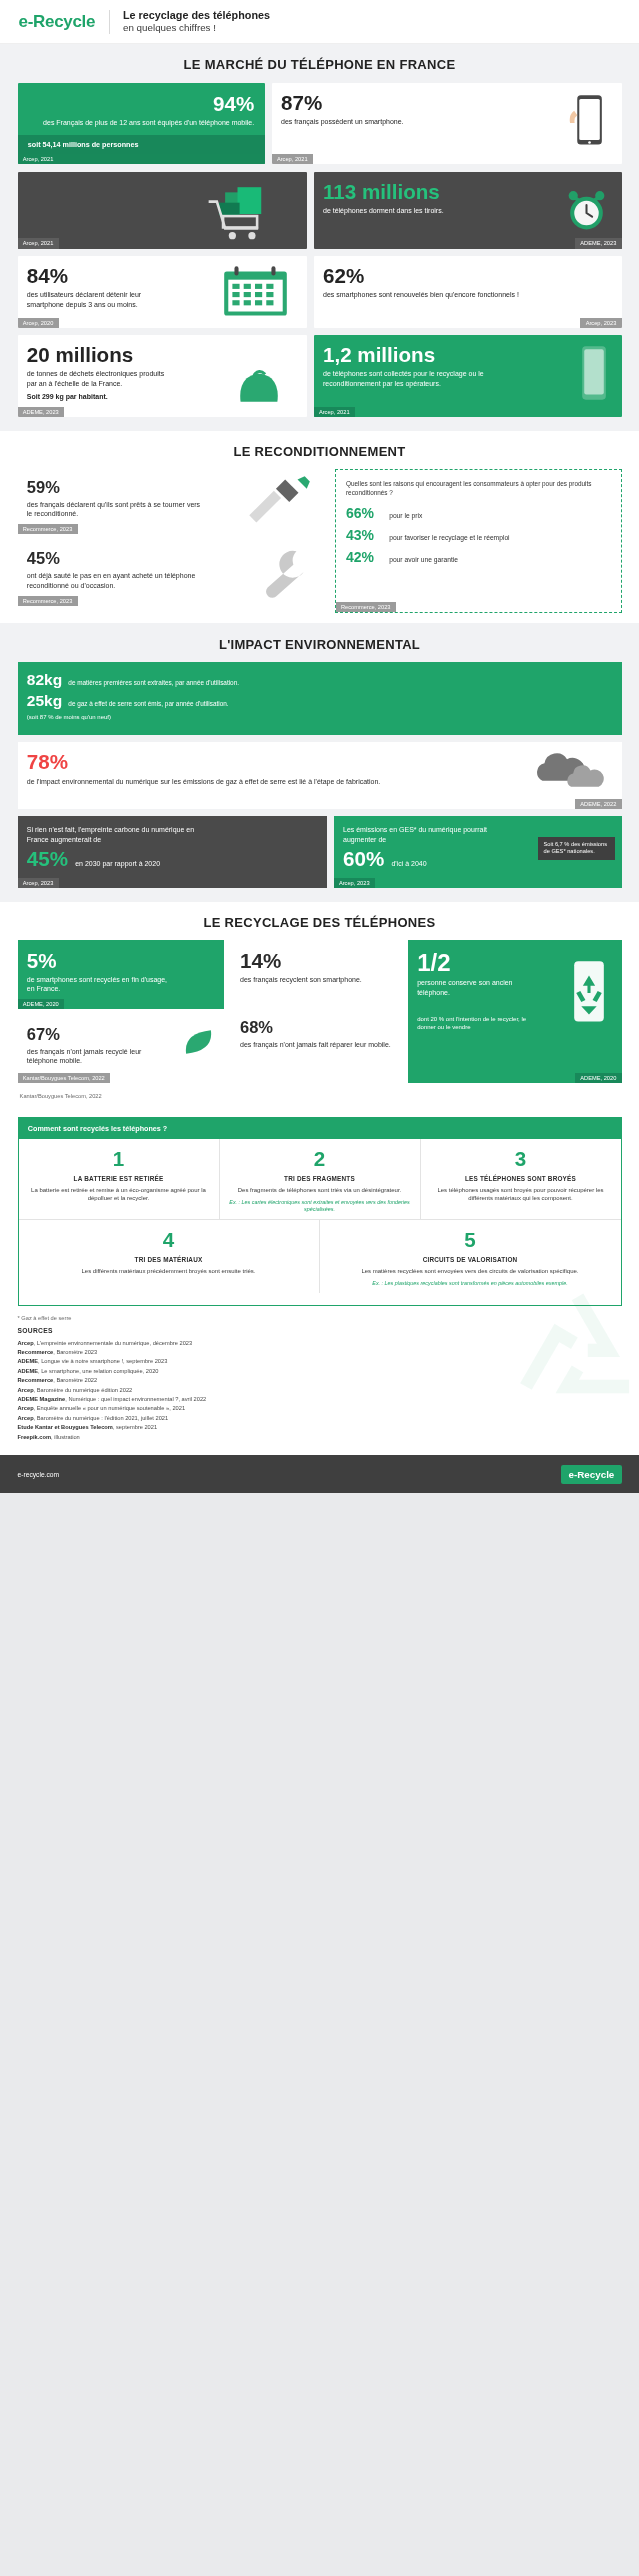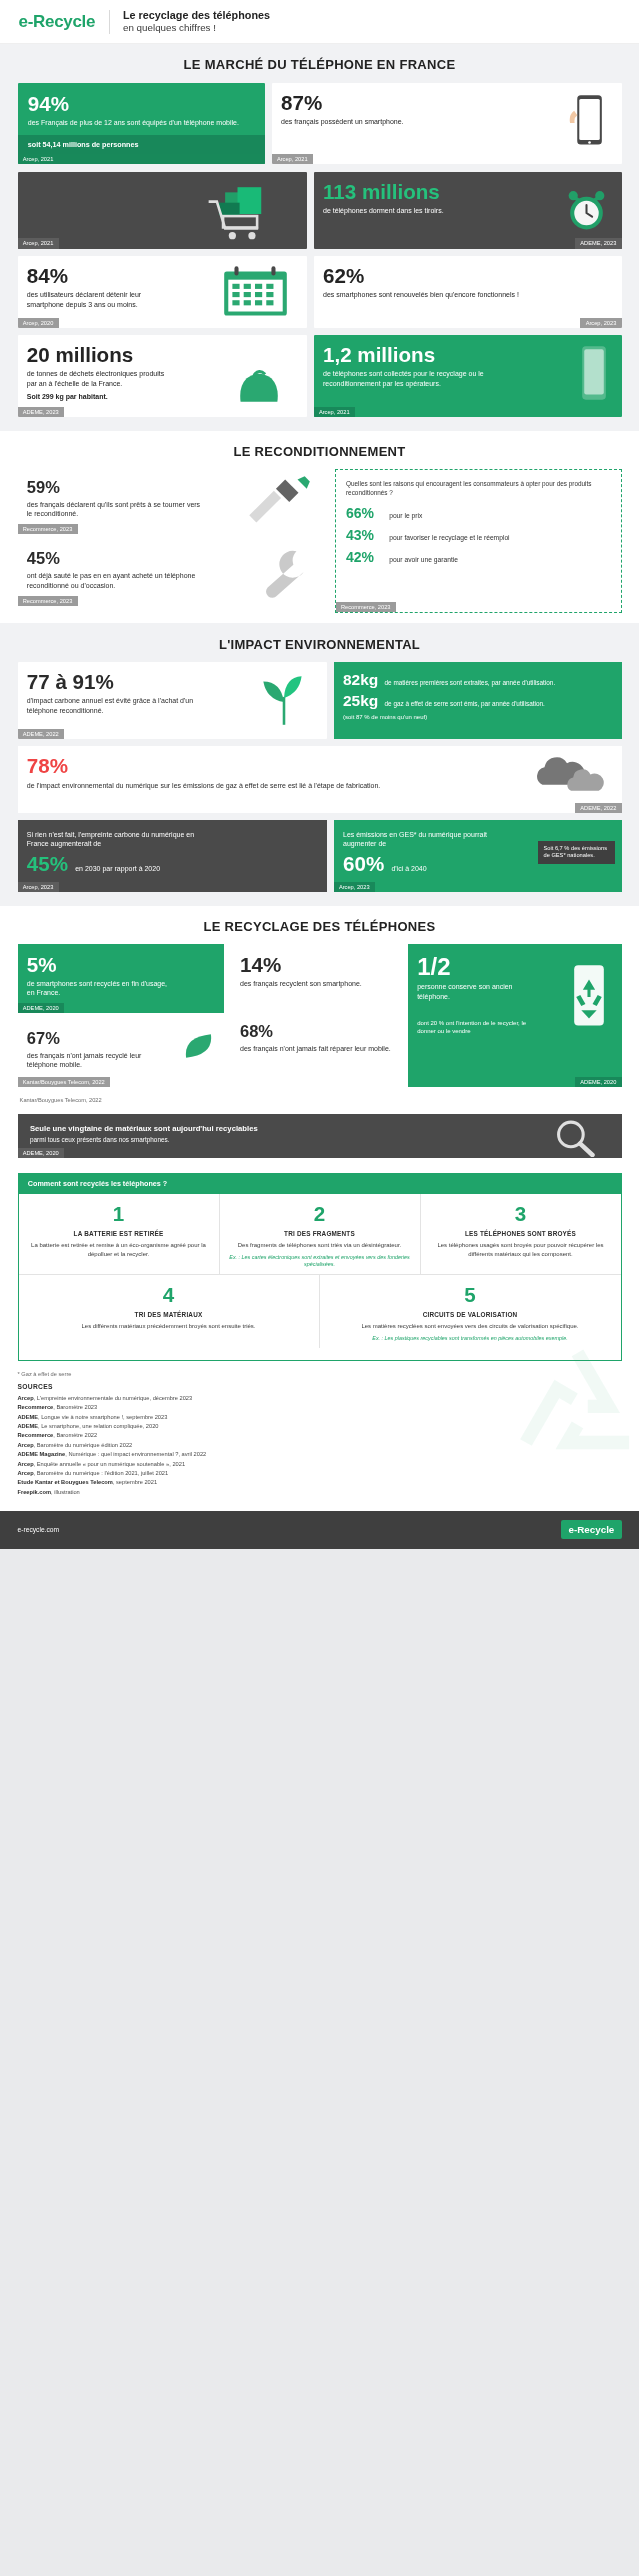--- a/index.html
+++ b/index.html
@@ -52,21 +52,21 @@
 
   
   .srcbar { font-size: 5.7px; color: #fff; background: #9b9b9b; padding: 2.1px 5.2px; position: absolute; bottom:0; left:0;}
   .srcbar.dk { background: #5d5d5d; }
   .srcbar.gr { background: #18895a; }
   .srcbar.rt { left:auto; right:0; }
 
   
   .m-row1 { display: flex; gap: 7.2px; margin-bottom: 7.2px; }
   .m-94 { width: 247px; }
-  .m-94 .inner { padding: 10.3px 10.3px 7.2px; }
+  .m-94 .inner { padding: 10.3px 10.3px 7.2px; text-align: right; }
   .m-94 .sub-green { background:#18885a; font-size: 7.2px; font-weight:bold; padding: 5.2px 10.3px; }
   .m-87 { flex: 1; min-height: 77px; }
 
   .m-row2 { display: flex; gap: 7.2px; margin-bottom: 7.2px; }
   .m-21 { width: 289px; min-height: 77px; }
   .m-113 { flex: 1; min-height: 77px; }
 
   .m-row3 { display: flex; gap: 7.2px; margin-bottom: 7.2px; }
   .m-84 { width: 289px; min-height: 72px; }
   .m-62 { flex: 1; min-height: 72px; }
@@ -356,34 +356,20 @@
         </div>
       </div>
     </div>
   </div>
 
   <div class="section-band">
     <div class="section-title">L'IMPACT ENVIRONNEMENTAL</div>
     <div class="section">
 
       <div class="im-row1">
-        <div class="im-77 card">
-          <div class="pad">
-            <div class="stat-num">77 à 91%</div>
-            <div class="stat-txt" style="max-width:58%">d'impact carbone annuel est évité grâce à l'achat d'un téléphone reconditionné.</div>
-          </div>
-          <span class="ico" style="right:11.3px;top:7.2px;">
-            <svg width="62" height="62" viewBox="0 0 120 120">
-              <path d="M60 108 V54" stroke="#1fa46a" stroke-width="5"></path>
-              <path d="M60 64 q-34 -6 -40 -40 q34 0 40 40z" fill="#1fa46a"></path>
-              <path d="M60 56 q30 -10 34 -42 q-32 2 -34 42z" fill="#17c17a"></path>
-            </svg>
-          </span>
-          <div class="srcbar">ADEME, 2022</div>
-        </div>
 
         <div class="im-green">
           <div class="line">
             <span class="big">82kg</span>
             <span class="tx">de matières premières sont extraites, par année d'utilisation.</span>
           </div>
           <div class="line">
             <span class="big">25kg</span>
             <span class="tx">de gaz à effet de serre sont émis, par année d'utilisation.</span>
           </div>
@@ -494,31 +480,20 @@
                 <path d="M30 94 h30 l-15 16z"></path>
               </g>
             </svg>
           </span>
           <div class="srcbar gr rt">ADEME, 2020</div>
         </div>
       </div>
 
       <div class="src-plain" style="padding-left:2.1px">Kantar/Bouygues Telecom, 2022</div>
 
-      <div class="rec-dark">
-        <div class="t">Seule une vingtaine de matériaux sont aujourd'hui recyclables</div>
-        <div class="s">parmi tous ceux présents dans nos smartphones.</div>
-        <span class="ico" style="right:20.6px;top:3.1px;">
-          <svg width="52" height="40" viewBox="0 0 100 78">
-            <circle cx="42" cy="34" r="24" fill="none" stroke="#e8e8e8" stroke-width="6"></circle>
-            <path d="M60 52 l24 22" stroke="#e8e8e8" stroke-width="9" stroke-linecap="round"></path>
-          </svg>
-        </span>
-        <div class="srcbar dk">ADEME, 2020</div>
-      </div>
     </div>
   </div>
 
   <div class="steps">
     <div class="steps-head">Comment sont recyclés les téléphones ?</div>
     <div class="steps-grid">
       <div class="step">
         <div class="num">1</div>
         <div class="ttl">LA BATTERIE EST RETIRÉE</div>
         <div class="txt">La batterie est retirée et remise à un éco-organisme agréé pour la dépolluer et la recycler.</div>

